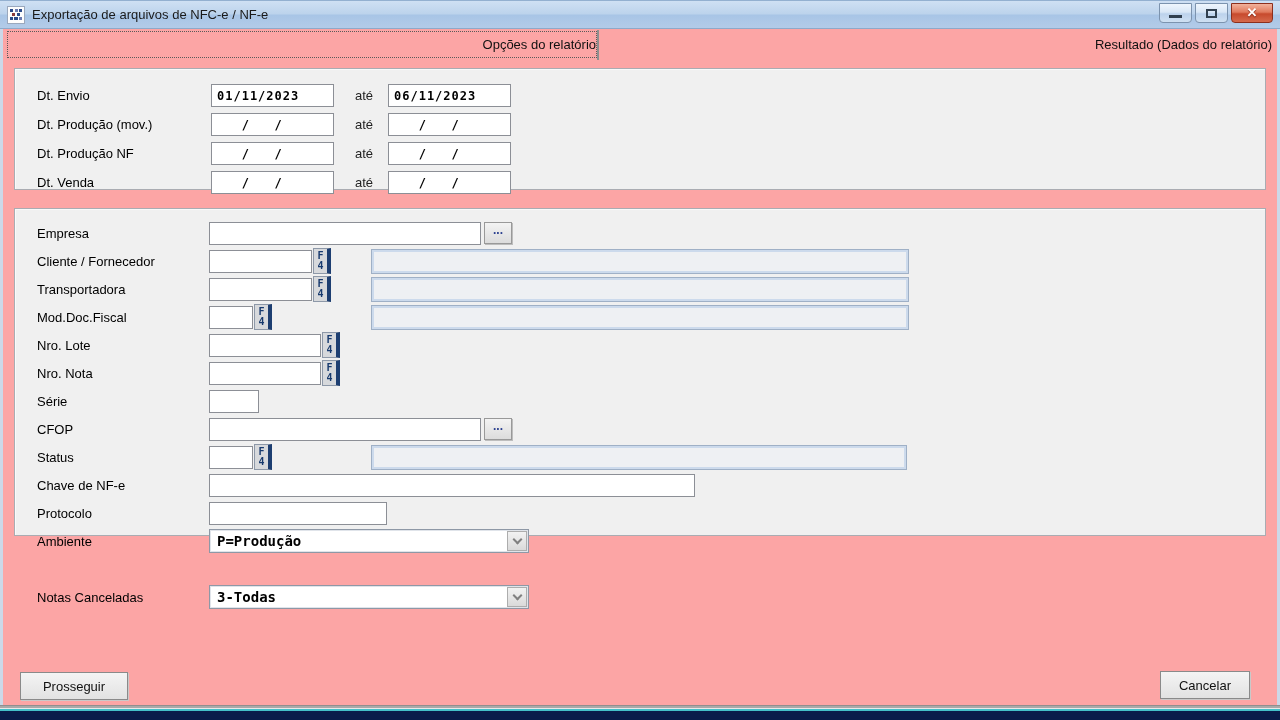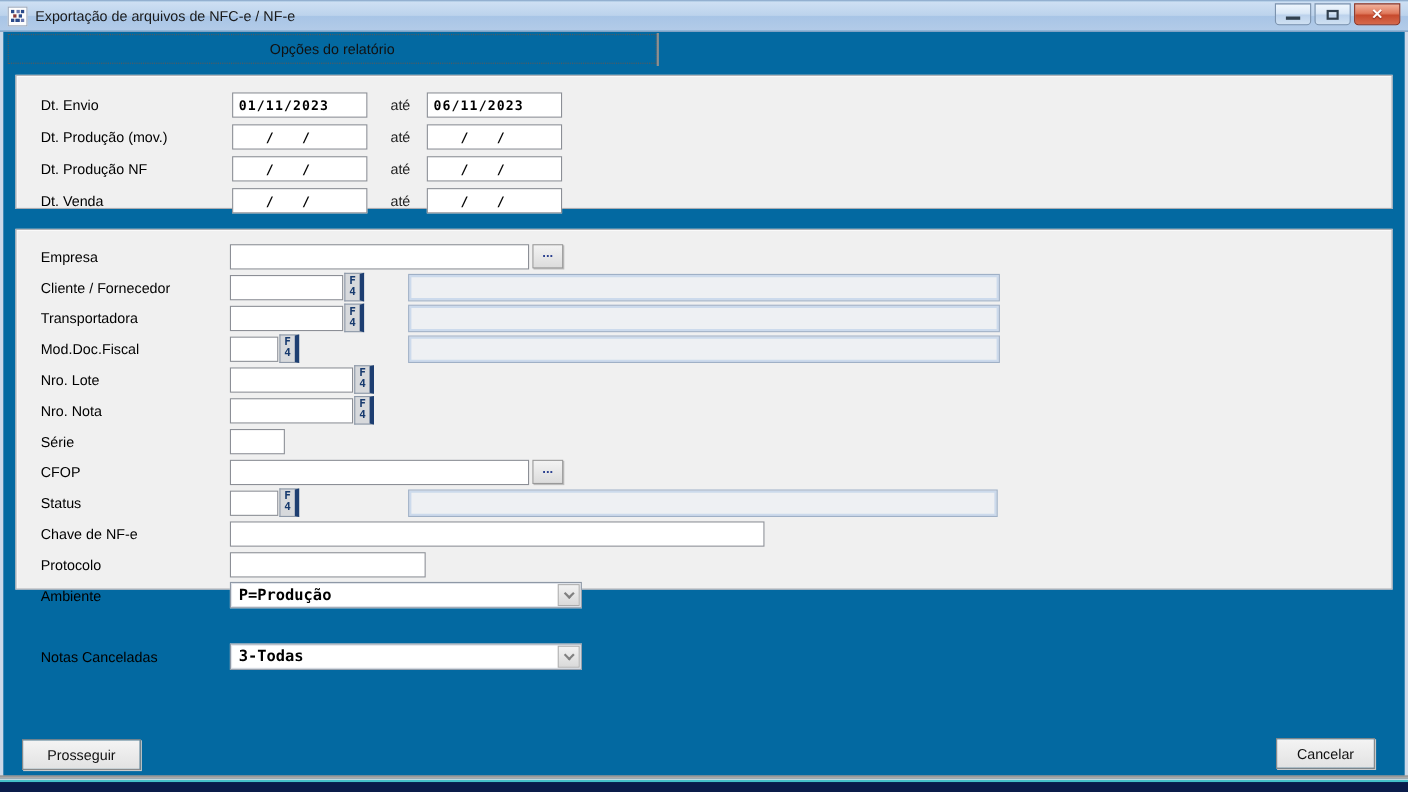--- a/index.html
+++ b/index.html
@@ -1,40 +1,40 @@
 <!DOCTYPE html>
 <html><head>
 <meta charset="utf-8">
 <style>
   * { box-sizing: border-box; margin: 0; padding: 0; }
   html,body { width:1280px; height:720px; }
   body { font-family:"Liberation Sans", sans-serif; background:#f0f0f0; }
 
-  .win { position:relative; width:1280px; height:720px; background:#0369a1; overflow:hidden; color:#0a0a0a;padding-left:48px; }
+  .win { position:relative; width:1280px; height:720px; background:#fca5a5; overflow:hidden; color:#0a0a0a;padding-left:48px; }
 
   
   .titlebar { position:absolute; top:0; left:0; right:0; height:29px;
     background:linear-gradient(#cfe0f3 0%, #bcd3ec 48%, #a8c5e6 52%, #b3cbe8 100%);
     border-top:1px solid #93b0d0; border-bottom:1px solid #8ea9c9;
     display:flex; align-items:center; padding-left:7px; }
   .appicon { width:18px; height:18px; background:#fdfdfd; border:1px solid #9aa8bd; flex:0 0 auto; }
   .title { font-size:13px; margin-left:7px; color:#1a1a1a; }
   .winbtns { position:absolute; top:2px; right:7px; display:flex; gap:3px; }
   .wbtn { width:33px; height:20px; border:1px solid #7c93ae; border-radius:0 0 4px 4px;
     background:linear-gradient(#eff6fd 0%, #d9e7f6 45%, #bcd2ec 55%, #cfe0f2 100%);
     display:flex; align-items:center; justify-content:center; cursor:pointer; }
   .wbtn.close { width:42px; border-color:#8c2f1d;
     background:linear-gradient(#f2b29c 0%, #e07a5d 45%, #c74a2d 55%, #d5694c 100%); }
   .g-min { width:13px; height:3px; background:#31404f; margin-top:6px; }
   .g-max { width:11px; height:9px; border:2px solid #31404f; background:transparent; }
   .g-close { color:#fff; font-size:13px; font-weight:bold; line-height:18px; text-shadow:0 1px 1px #7e2212; }
 
   
   .tabbar { position:absolute; top:30px; left:6px; right:6px; height:30px; }
-  .tab { position:absolute; top:1px; height:27px; display:flex; align-items:center; justify-content:center;
+  .tab { position:absolute; top:1px; height:27px; display:flex; align-items:center; justify-content:flex-end;
     font-size:13px; cursor:pointer; color:#111; }
   .tab1 { left:1px; width:590px; border:1px dotted #5a5a5a; }
   .tab2 { left:596px; right:2px; }
   .tabdiv { position:absolute; left:591px; top:0; width:2px; height:30px; background:#8f8f8f; }
 
   
   .grp { position:absolute; left:14px; width:1252px; border:1px solid #aaacb2;
     box-shadow:inset 1px 1px 0 #fafafa; background:#f0f0f0; }
   .grp-dates { top:68px; height:122px; }
   .grp-fields { top:208px; height:328px; }
@@ -116,20 +116,23 @@
         <span class="g-close">✕</span>
       </div>
     </div>
   </div>
 
   <div class="tabbar">
     <div class="tab tab1">
       <span>Opções do relatório</span>
     </div>
     <div class="tabdiv"></div>
+    <div class="tab tab2">
+      <span>Resultado (Dados do relatório)</span>
+    </div>
   </div>
 
   <div class="grp grp-dates">
     <div class="frow" style="top:14px;">
       <span class="lbl">Dt. Envio</span>
       <input class="inp date-inp" style="left: 196px;" value="01/11/2023">
       <span class="ate">até</span>
       <input class="inp date-inp" style="left: 373px;" value="06/11/2023">
     </div>
     <div class="frow" style="top:43px;">

